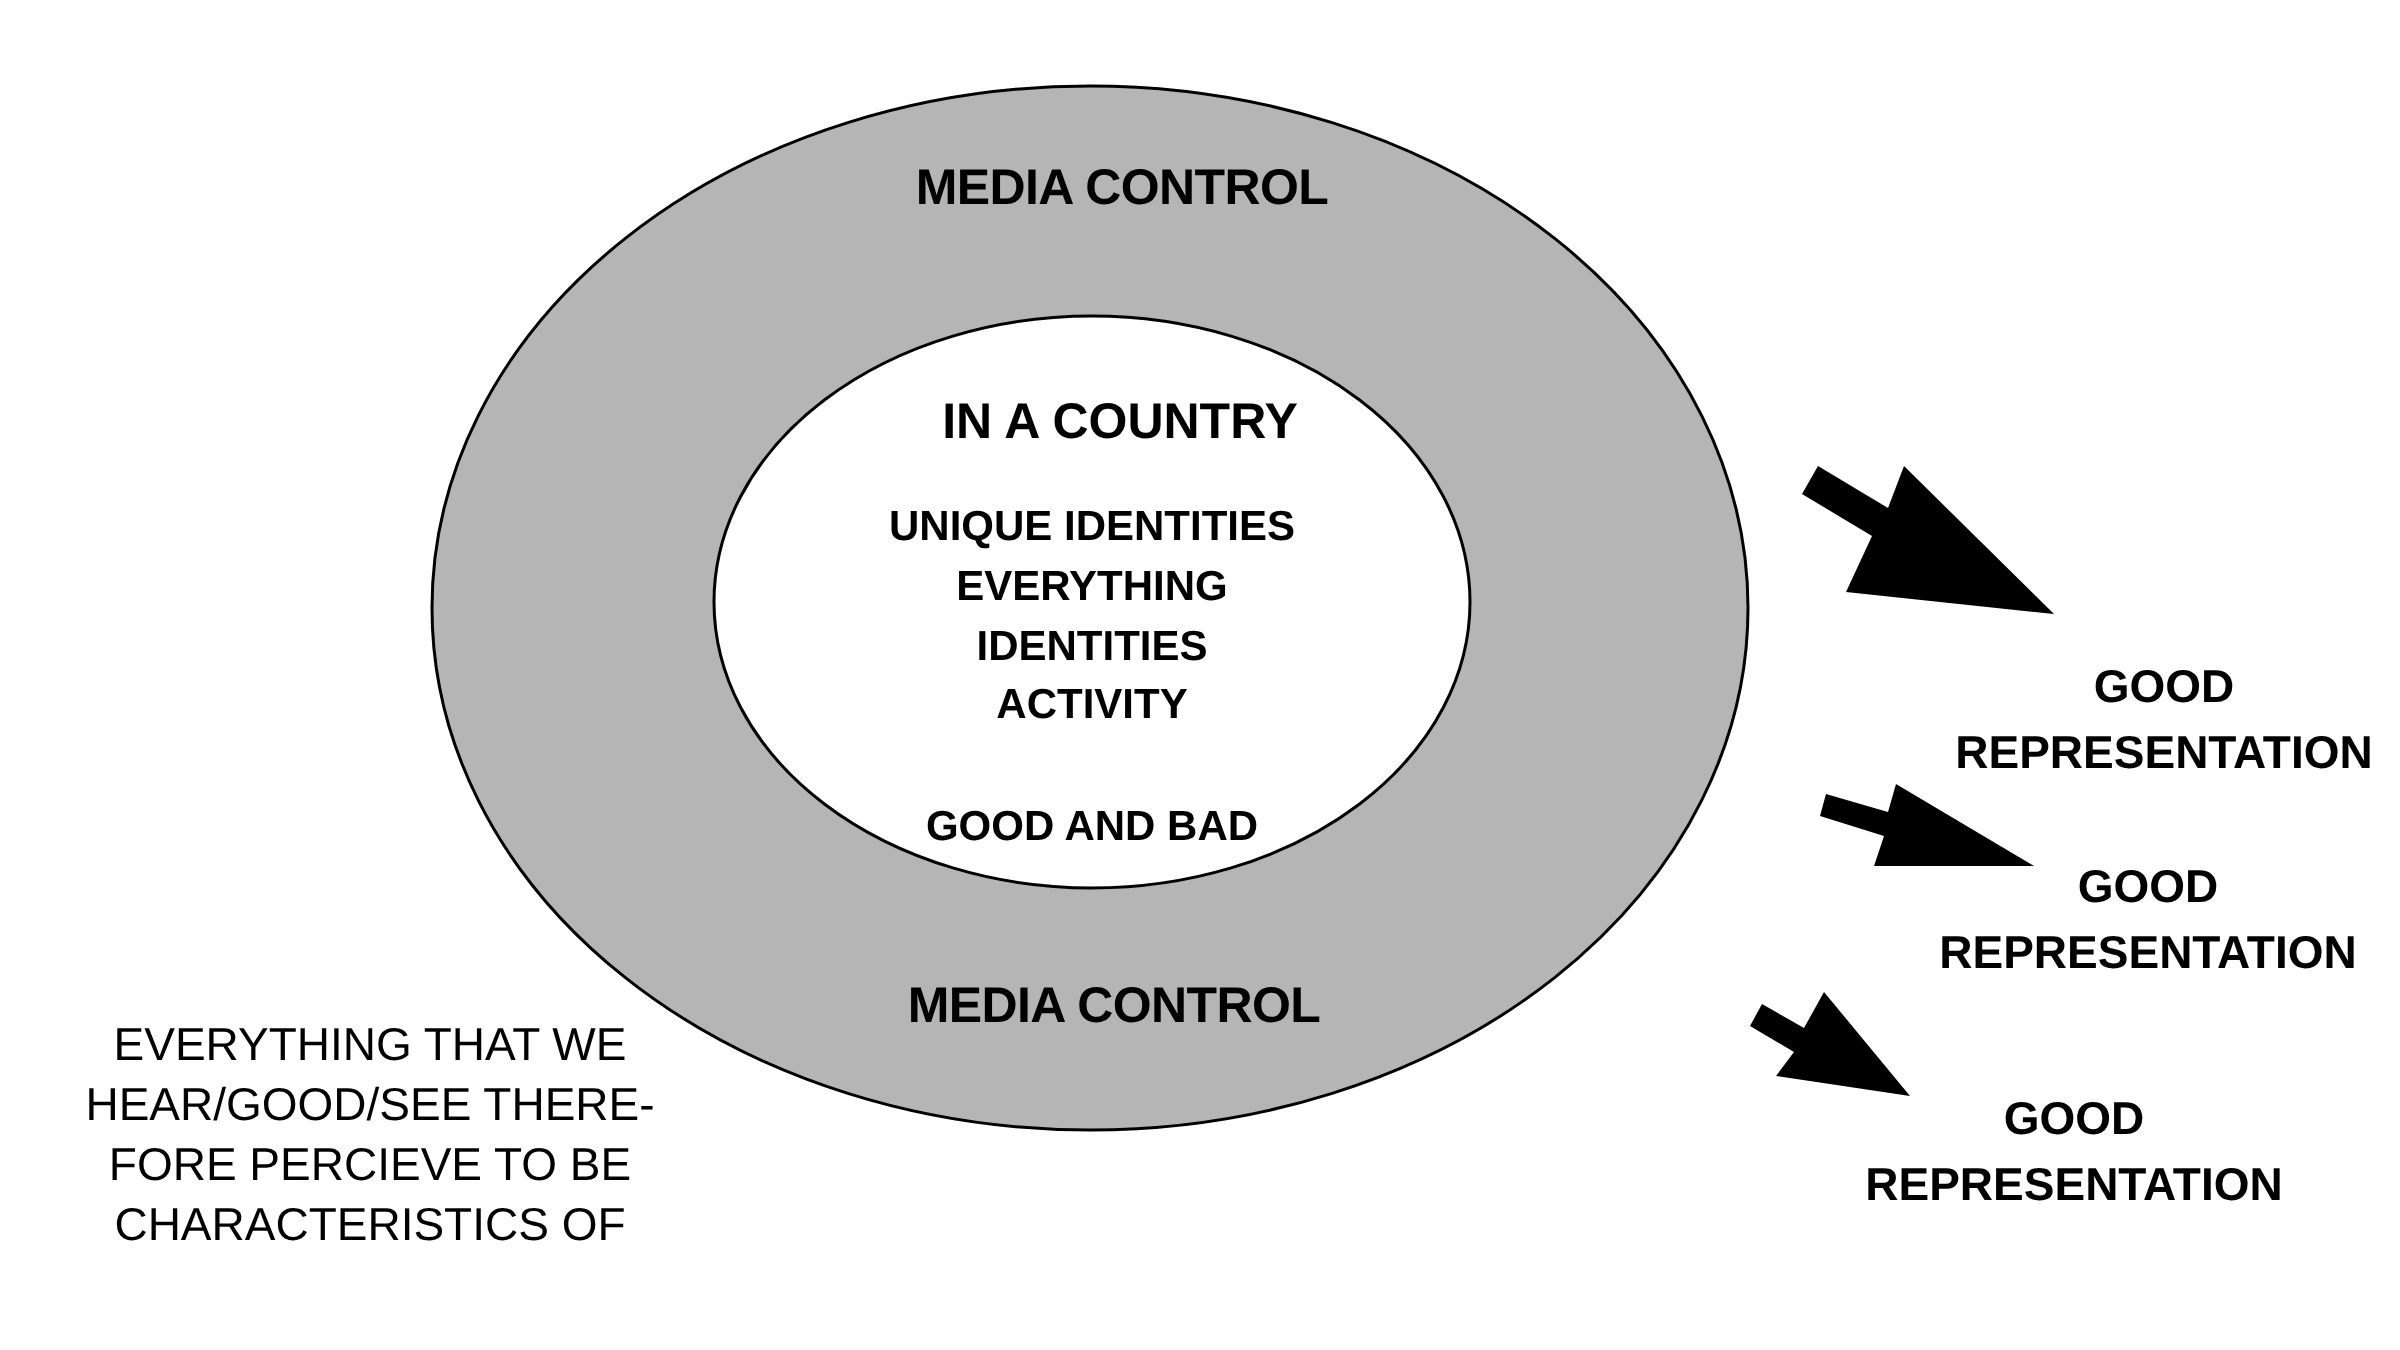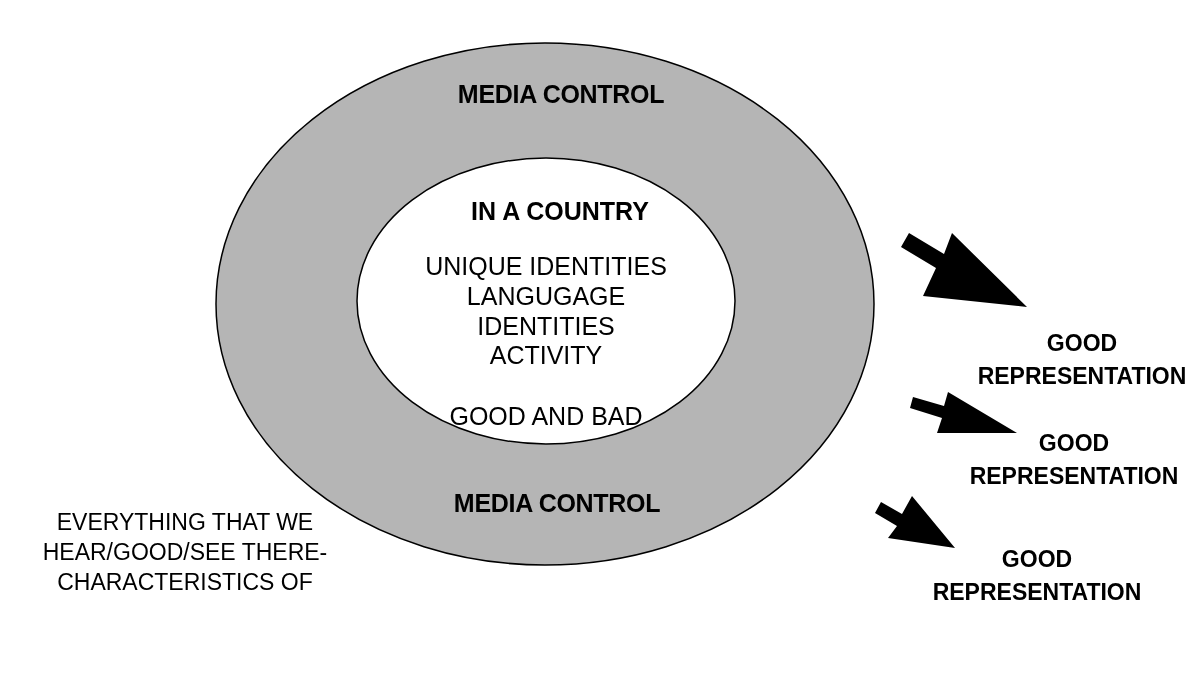--- a/index.html
+++ b/index.html
@@ -2,21 +2,21 @@
 <html><head>
 <meta charset="utf-8">
 <style>
   html, body { margin: 0; padding: 0; background: #ffffff; }
   body { width: 1200px; height: 675px; position: relative; overflow: hidden;
          font-family: "Liberation Sans", sans-serif; color: #000; }
   svg.canvas { position: absolute; left: 0; top: 0; }
   .t { position: absolute; white-space: nowrap; text-align: center; }
   .mc { font-size: 25px; font-weight: bold; letter-spacing: -0.3px; }
   .country { font-size: 25px; font-weight: bold; }
-  .item { font-size: 25px; font-weight: normal; }
+  .item { font-size: 21px; font-weight: bold; }
   .rep { font-size: 23px; font-weight: bold; line-height: 33px; }
   .note { font-size: 23px; font-weight: normal; line-height: 30px; }
 </style>
 </head>
 <body>
 
 <svg class="canvas" width="1200" height="675" viewBox="0 0 1200 675">
   <ellipse cx="545" cy="304" rx="329" ry="261" fill="#b5b5b5" stroke="#000000" stroke-width="1.5"></ellipse>
   <ellipse cx="546" cy="301" rx="189" ry="143" fill="#ffffff" stroke="#000000" stroke-width="1.5"></ellipse>
 
@@ -31,35 +31,36 @@
   <g>
     <polygon points="875,513 881,502 902,514 912,496 955,548 888,538 897,526" fill="#000000"></polygon>
   </g>
 </svg>
 
 <div class="t mc" style="left:402px; top:80px; width:318px;">MEDIA CONTROL</div>
 <div class="t mc" style="left:398px; top:489px; width:318px;">MEDIA CONTROL</div>
 
 <div class="t country" style="left:420px; top:197px; width:280px;">IN A COUNTRY</div>
 <div class="t item" style="left:396px; top:252px; width:300px;">UNIQUE IDENTITIES</div>
-<div class="t item" style="left:396px; top:282px; width:300px;">LANGUGAGE</div>
+<div class="t item" style="left:396px; top:282px; width:300px;">EVERYTHING</div>
 <div class="t item" style="left:396px; top:312px; width:300px;">IDENTITIES</div>
 <div class="t item" style="left:396px; top:341px; width:300px;">ACTIVITY</div>
 <div class="t item" style="left:396px; top:402px; width:300px;">GOOD AND BAD</div>
 
 <div class="t rep" style="left:952px; top:327px; width:260px;">
   <div>GOOD</div>
   <div>REPRESENTATION</div>
 </div>
 <div class="t rep" style="left:944px; top:427px; width:260px;">
   <div>GOOD</div>
   <div>REPRESENTATION</div>
 </div>
 <div class="t rep" style="left:907px; top:543px; width:260px;">
   <div>GOOD</div>
   <div>REPRESENTATION</div>
 </div>
 
 <div class="t note" style="left:0px; top:507px; width:370px;">
   <div>EVERYTHING THAT WE</div>
   <div>HEAR/GOOD/SEE THERE-</div>
+  <div>FORE PERCIEVE TO BE</div>
   <div>CHARACTERISTICS OF</div>
 </div>
 
 </body></html>

